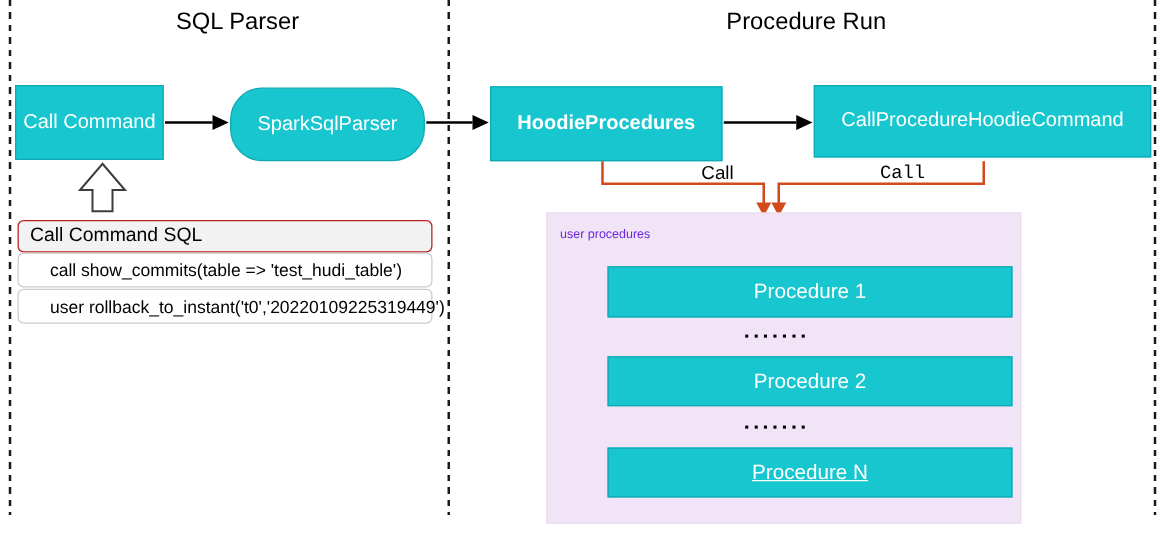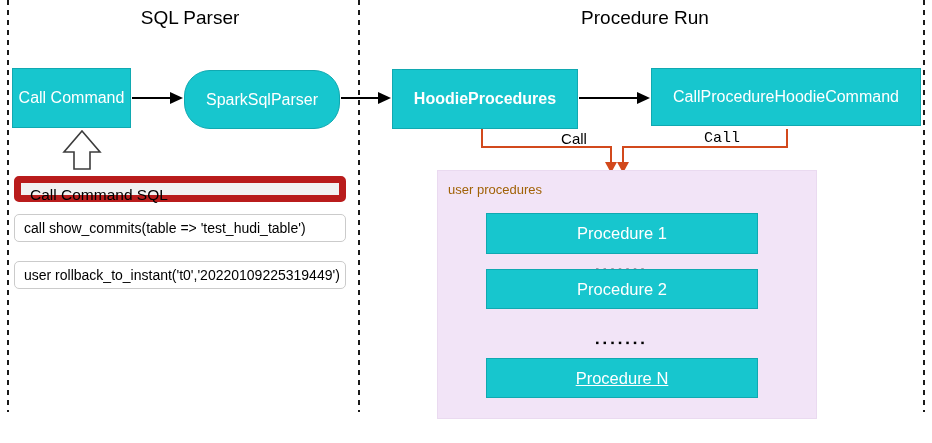--- a/index.html
+++ b/index.html
@@ -50,57 +50,57 @@
     text-align: center;
     font-size: 15px;
     color: #000000;
   }
   
   .sql-panel { position: absolute; left: 14px; top: 176px; width: 332px; }
   .sql-header {
     height: 26px;
     line-height: 24px;
     background: #F2F2F2;
-    border: 7px solid #b91c1c;
+    border: 1px solid #b91c1c;
     border-radius: 5px;
     padding-left: 9px;
     font-size: 15.5px;
     color: #000000;
-    margin-bottom: 12px;
+    margin-bottom: 0;
   }
   .sql-row {
     height: 28px;
     line-height: 26px;
     background: #ffffff;
     border: 1px solid #CBCBCB;
     border-radius: 5px;
-    padding-left: 9px;
+    padding-left: 25px;
     font-size: 14px;
     color: #000000;
-    margin-bottom: 19px;
+    margin-bottom: 1px;
     white-space: nowrap;
   }
   
   .proc-panel {
     position: absolute;
     left: 437px; top: 170px;
     width: 380px; height: 249px;
     background: #F2E4F7;
     border: 1px solid #EADAF0;
   }
   .proc-panel-label {
     position: absolute;
     left: 10px; top: 11px;
-    font-size: 13px;
-    color: #a16207;
+    font-size: 10px;
+    color: #6d28d9;
   }
   .proc-box {
     position: absolute;
     left: 48px;
-    width: 272px;
+    width: 324px;
     height: 41px;
     background: #17C6CE;
     border: 1px solid #10A9B1;
     color: #ffffff;
     display: flex;
     align-items: center;
     justify-content: center;
     font-size: 16.5px;
   }
   .proc-dots {
@@ -180,21 +180,21 @@
 
   <div class="proc-panel">
     <div class="proc-panel-label">user procedures</div>
 
     <div class="proc-box" style="top:42px;">
       <span>Procedure 1</span>
     </div>
 
     <div class="proc-dots" style="top:93px;">▪▪▪▪▪▪▪</div>
 
-    <div class="proc-box" style="top:98px;height:40px;">
+    <div class="proc-box" style="top:114px;height:40px;">
       <span>Procedure 2</span>
     </div>
 
     <div class="proc-dots" style="top:166px;">▪▪▪▪▪▪▪</div>
 
     <div class="proc-box" style="top:187px;height:40px;text-decoration:underline;">
       <span>Procedure N</span>
     </div>
   </div>
 

